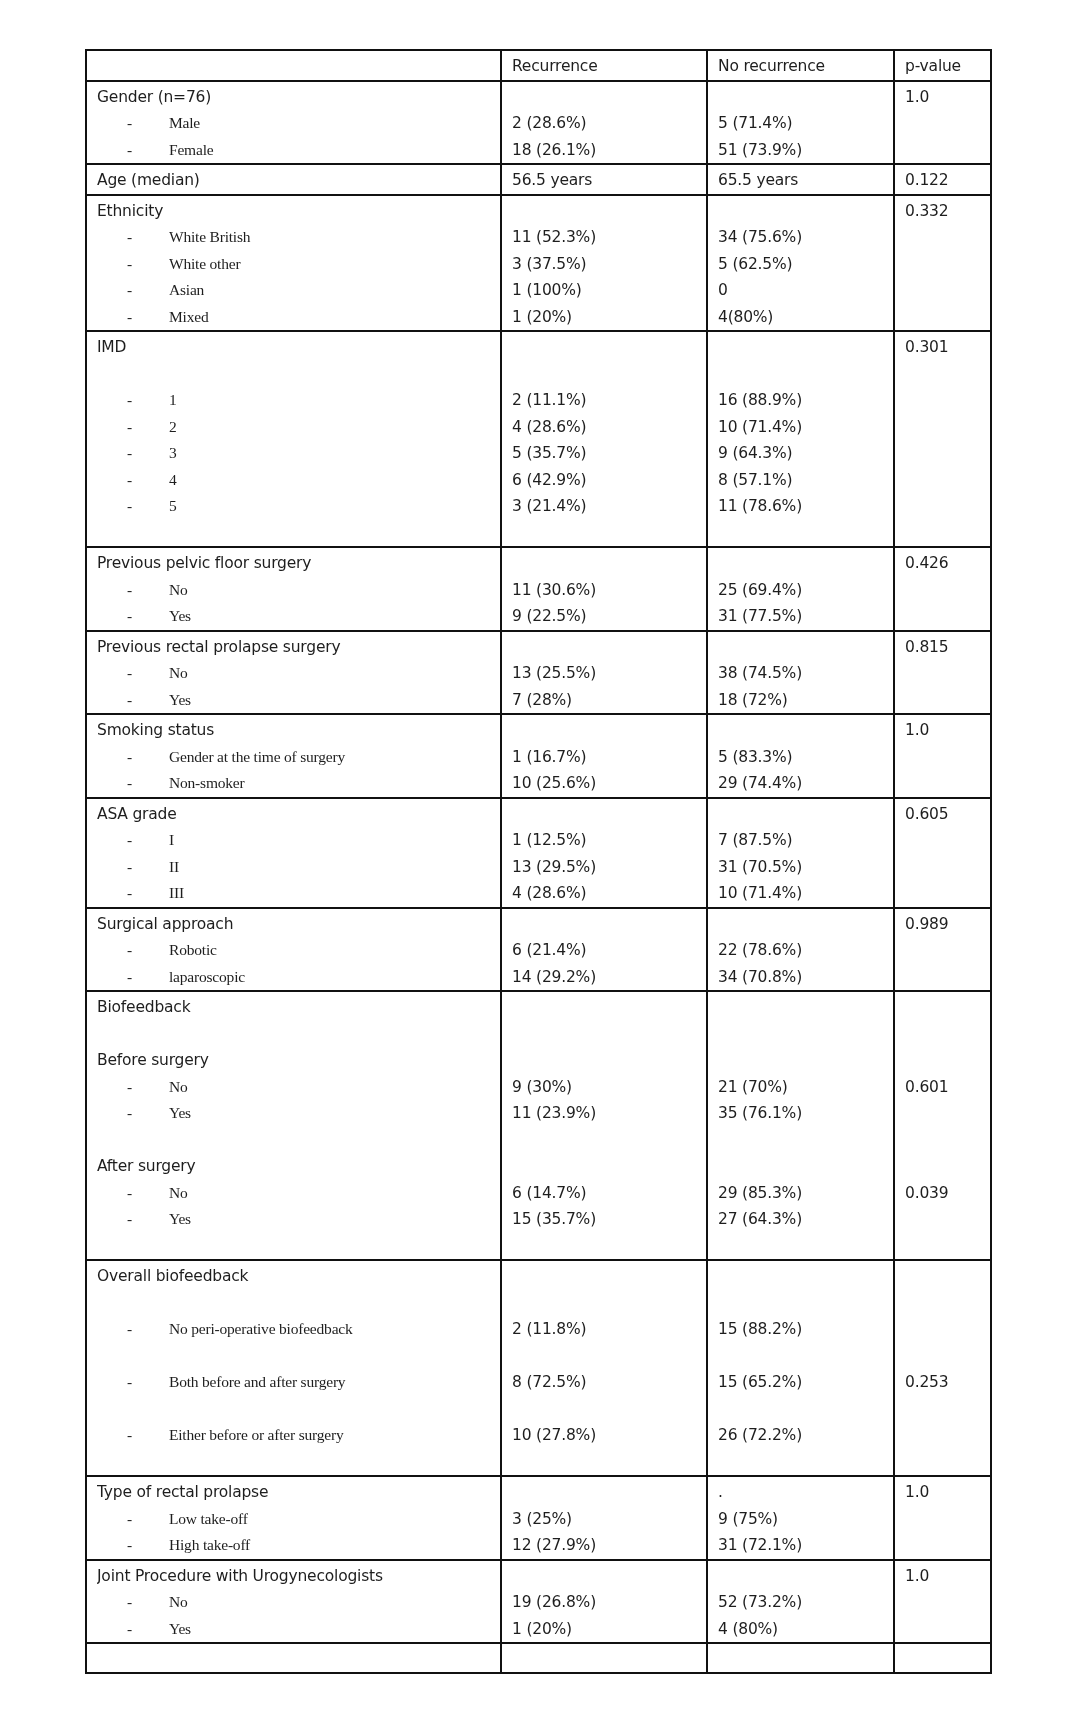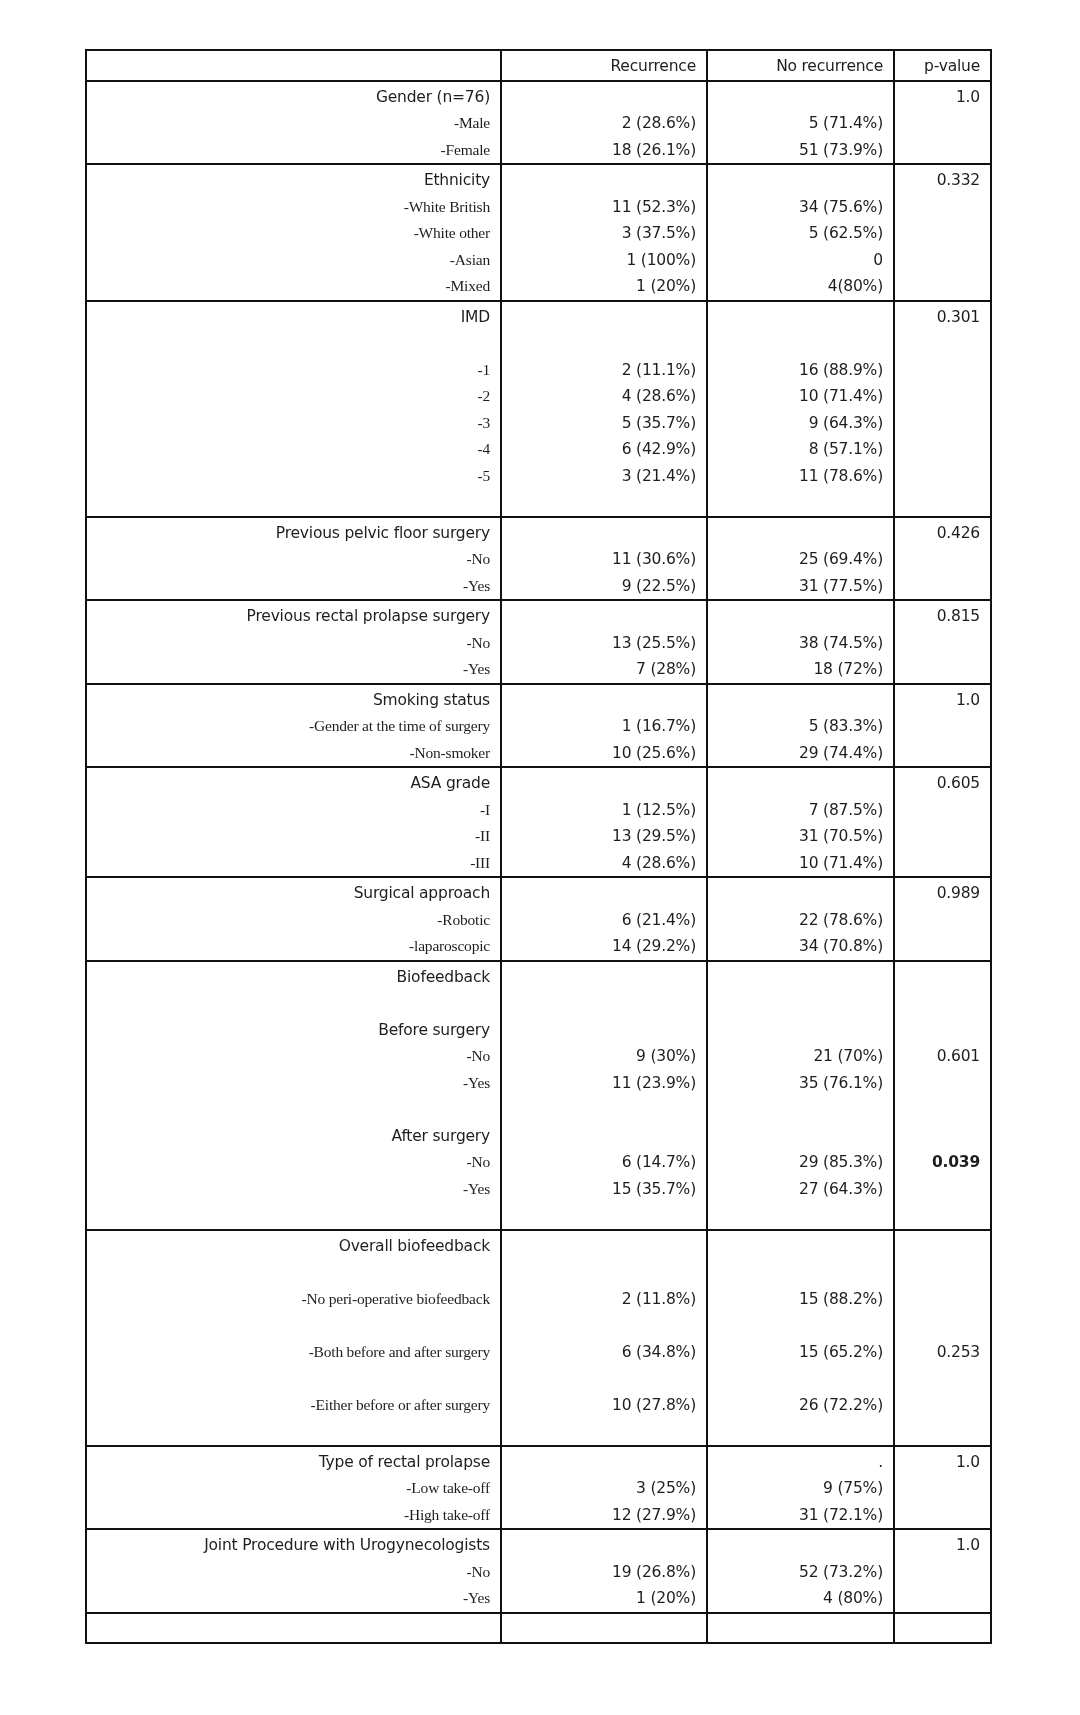--- a/index.html
+++ b/index.html
@@ -5,28 +5,28 @@
   html, body { margin: 0; padding: 0; background: #ffffff; }
   body { width: 1080px; height: 1715px; position: relative; overflow: hidden;
          font-family: "DejaVu Sans", sans-serif; color: #1e1e1e; }
   table.results {
     position: absolute; left: 85px; top: 49px;
     width: 905px; border-collapse: collapse; table-layout: fixed;
     font-size: 15.5px; letter-spacing: -0.2px;
   }
   table.results td, table.results th {
     border: 2px solid #111; vertical-align: top; padding: 2px 10px 0 10px;
-    text-align: right; font-weight: normal; line-height: 26.5px;
+    text-align: left; font-weight: normal; line-height: 26.5px;
   }
   col.c1 { width: 415px; } col.c2 { width: 206px; } col.c3 { width: 187px; } col.c4 { width: 97px; }
   .line { height: 26.5px; white-space: nowrap; overflow: hidden; }
   .sub { padding-left: 30px; position: relative; font-family: Liberation Serif, serif; }
   .sub .dash { display: inline-block; width: 42px; }
   td.pcell { vertical-align: middle; }
-  .bold { font-weight: bold; }
+  .bold { font-weight: normal; }
   tr.empty td { height: 26px; }
 </style>
 </head>
 <body>
 
 <table class="results">
   <colgroup>
       <col class="c1">
       <col class="c2">
       <col class="c3">
@@ -56,20 +56,34 @@
           <div class="line"></div>
           <div class="line">5 (71.4%)</div>
           <div class="line">51 (73.9%)</div>
         </td>
         <td class="pcell">
           <div>1.0</div>
         </td>
       </tr>
       <tr>
         <td>
+          <div class="line">Age (median)</div>
+        </td>
+        <td>
+          <div class="line">56.5 years</div>
+        </td>
+        <td>
+          <div class="line">65.5 years</div>
+        </td>
+        <td class="pcell">
+          <div>0.122</div>
+        </td>
+      </tr>
+      <tr>
+        <td>
           <div class="line">Ethnicity</div>
           <div class="line sub"><span class="dash">-</span><span>White British</span></div>
           <div class="line sub"><span class="dash">-</span><span>White other</span></div>
           <div class="line sub"><span class="dash">-</span><span>Asian</span></div>
           <div class="line sub"><span class="dash">-</span><span>Mixed</span></div>
         </td>
         <td>
           <div class="line"></div>
           <div class="line">11 (52.3%)</div>
           <div class="line">3 (37.5%)</div>
@@ -284,21 +298,21 @@
           <div class="line sub"><span class="dash">-</span><span>Both before and after surgery</span></div>
           <div class="line"></div>
           <div class="line sub"><span class="dash">-</span><span>Either before or after surgery</span></div>
           <div class="line"></div>
         </td>
         <td>
           <div class="line"></div>
           <div class="line"></div>
           <div class="line">2 (11.8%)</div>
           <div class="line"></div>
-          <div class="line">6 (34.8%)</div>
+          <div class="line">8 (72.5%)</div>
           <div class="line"></div>
           <div class="line">10 (27.8%)</div>
           <div class="line"></div>
         </td>
         <td>
           <div class="line"></div>
           <div class="line"></div>
           <div class="line">15 (88.2%)</div>
           <div class="line"></div>
           <div class="line">15 (65.2%)</div>

